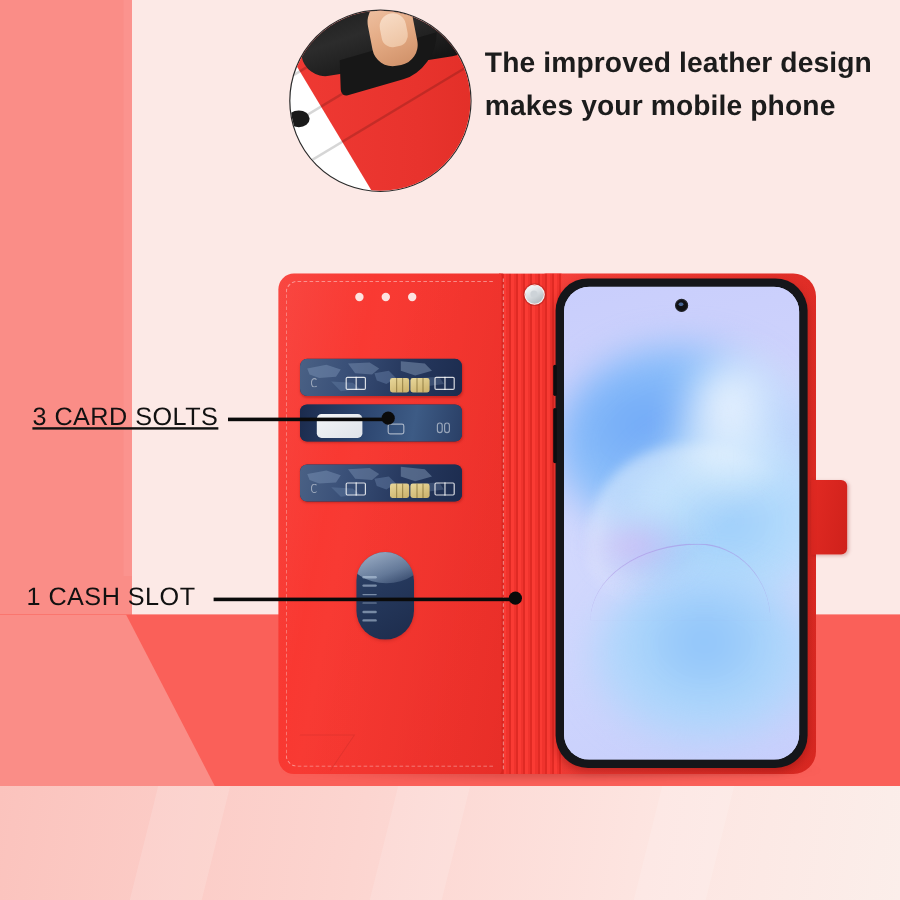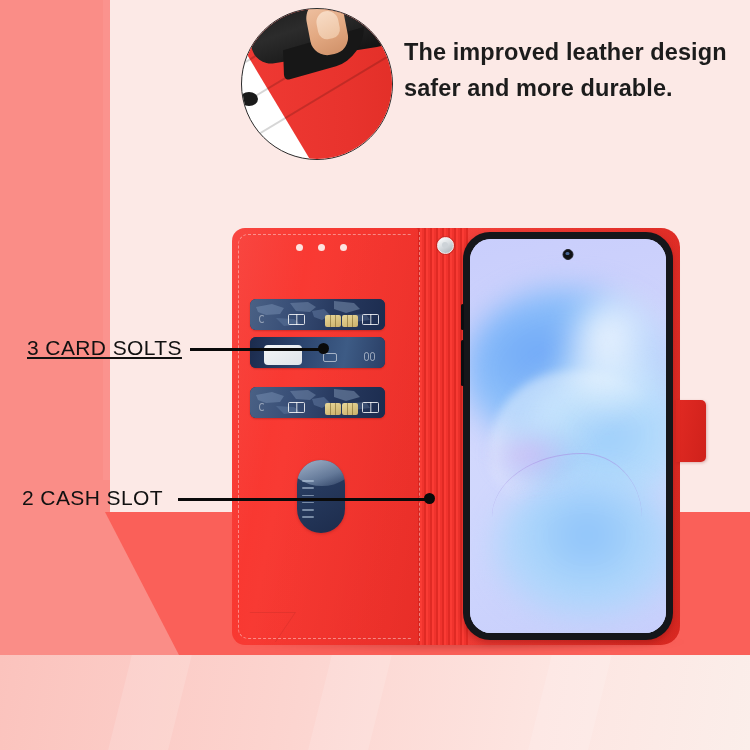--- a/index.html
+++ b/index.html
@@ -600,21 +600,21 @@
     <div class="inset-red-crease" style="left:-10px; top:140px; transform:rotate(-31deg);"></div>
     <div class="inset-black-flap"></div>
     <div class="inset-black-edge"></div>
     <div class="inset-finger"></div>
     <div class="inset-nail"></div>
     <div class="inset-dark-nub"></div>
   </div>
 
   <div class="headline">
     <span class="hl-line">The improved leather design</span>
-    <span class="hl-line">safer and more durable.</span>
+    <span class="hl-line">makes your mobile phone</span>
   </div>
 
   <div class="case-shadow"></div>
 
   <div class="case-back-shell">
     <div class="case-back-gloss"></div>
   </div>
 
   <div class="flap-tab"></div>
 
@@ -713,18 +713,18 @@
     </div>
   </div>
 
   <div class="callout" id="callout-cards">
     <div class="callout-text">3 CARD SOLTS</div>
     <div class="leader-line"></div>
     <div class="leader-dot"></div>
   </div>
 
   <div class="callout" id="callout-cash">
-    <div class="callout-text">2 CASH SLOT</div>
+    <div class="callout-text">1 CASH SLOT</div>
     <div class="leader-line"></div>
     <div class="leader-dot"></div>
   </div>
 
 </div>
 
 </body></html>

